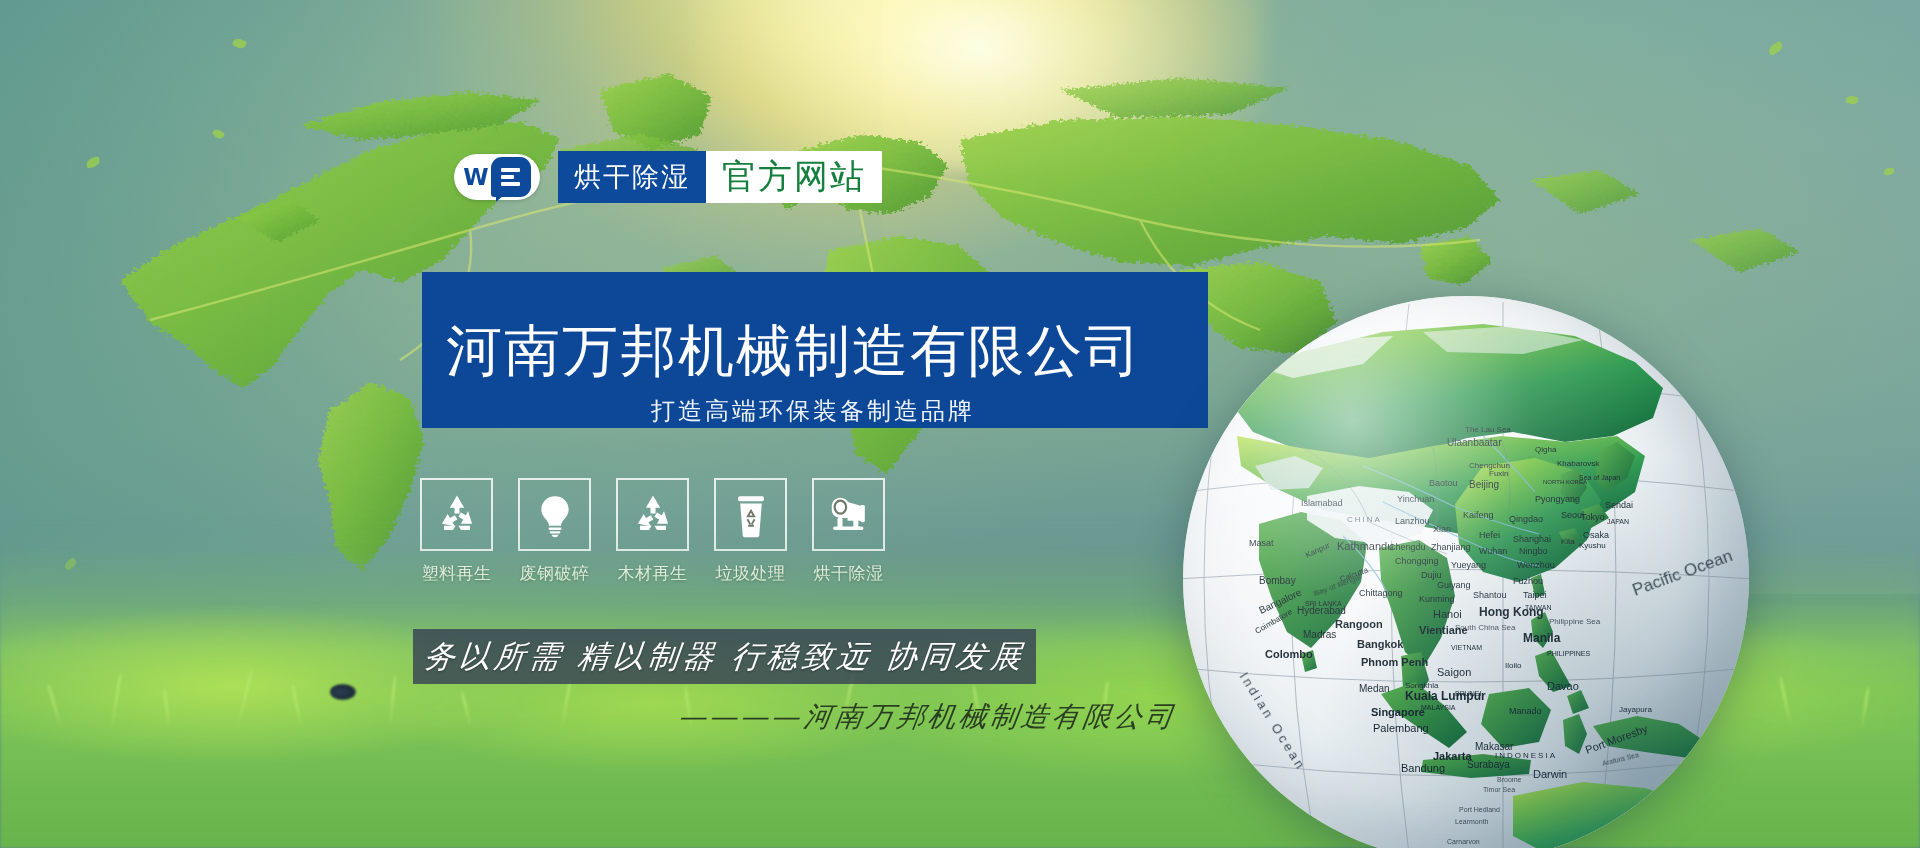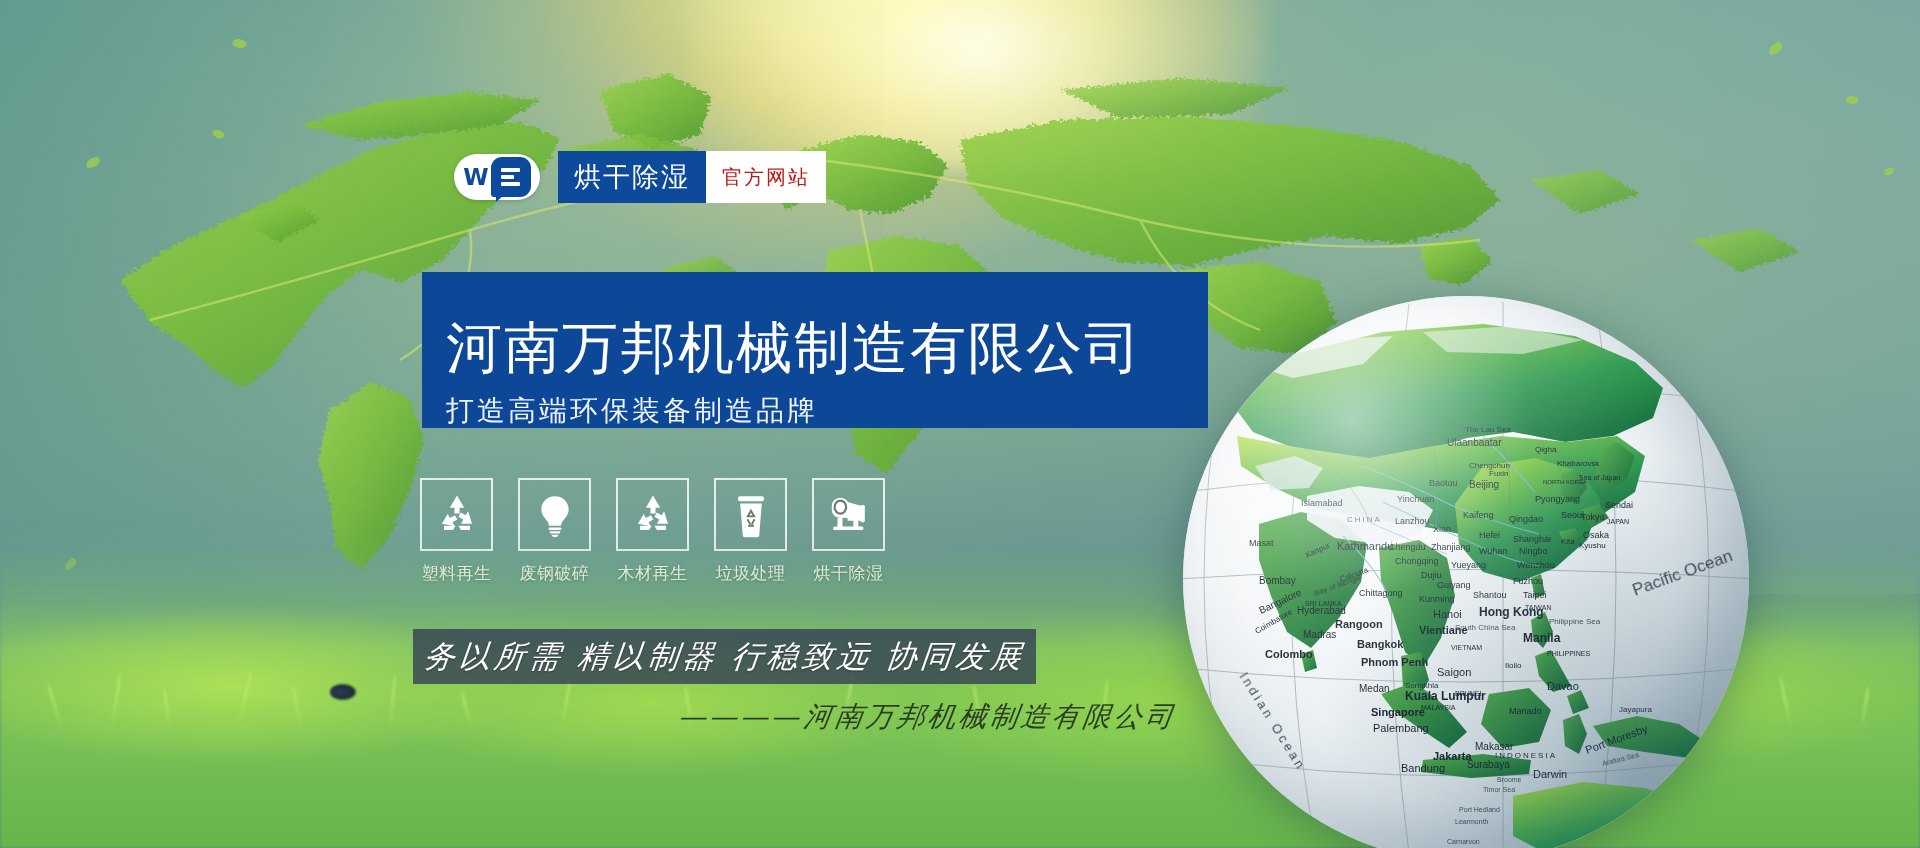--- a/index.html
+++ b/index.html
@@ -141,22 +141,22 @@
   .logo-b-lines i:nth-child(3) { width: 19px; }
 
   .logo-name {
     background: #0d4a9c; color: #ffffff;
     font-size: 27px; letter-spacing: 2px;
     padding: 0 16px;
     display: flex; align-items: center;
     font-family: "DejaVu Sans", "Liberation Sans", sans-serif;
   }
   .logo-site {
-    background: #ffffff; color: #b91c1c;
-    font-size: 20px; letter-spacing: 2px;
+    background: #ffffff; color: #15803d;
+    font-size: 34px; letter-spacing: 2px;
     padding: 0 16px;
     display: flex; align-items: center;
     font-family: "DejaVu Sans", "Liberation Sans", sans-serif;
   }
 
   
   .title-banner {
     position: absolute; left: 422px; top: 272px;
     width: 786px; height: 156px;
     background: #0d4898;
@@ -167,22 +167,22 @@
     color: #fdfdff;
     font-size: 56px; line-height: 1.12;
     letter-spacing: 2px;
     font-weight: 400;
     font-family: "DejaVu Sans", "Liberation Sans", sans-serif;
     white-space: nowrap;
     margin-top: 45px;
   }
   .title-sub {
     color: #eef3fb;
-    font-size: 28px; letter-spacing: 3px;
-    text-align: left; margin-top: 12px;
+    font-size: 24px; letter-spacing: 3px;
+    text-align: center; margin-top: 12px;
     font-family: "DejaVu Sans", "Liberation Sans", sans-serif;
     white-space: nowrap;
   }
 
   
   .features {
     position: absolute; left: 420px; top: 478px;
     display: flex; gap: 25px;
   }
   .feature { width: 73px; display: flex; flex-direction: column; align-items: center; }

